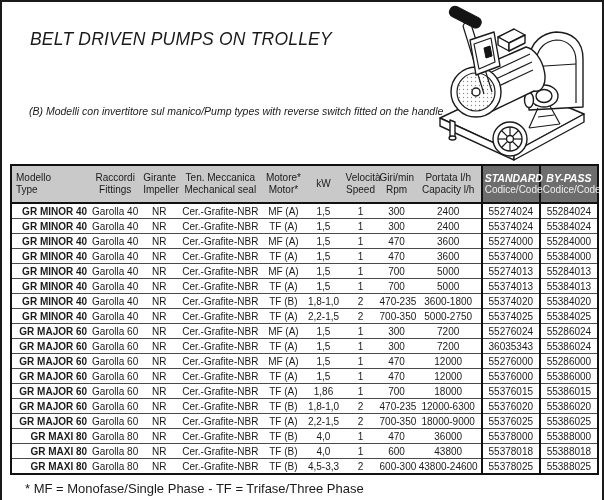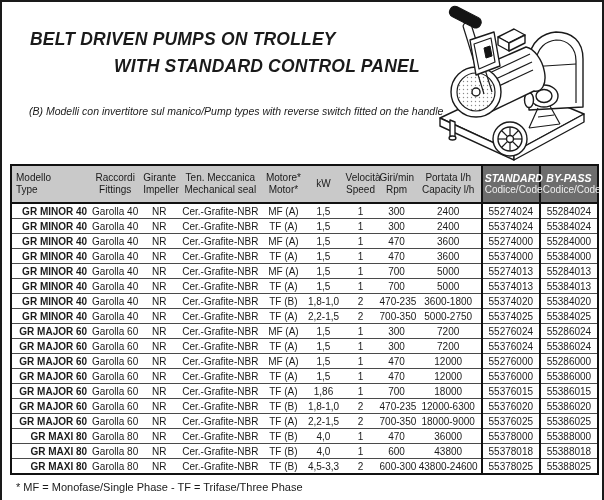--- a/index.html
+++ b/index.html
@@ -9,21 +9,21 @@
     box-sizing:border-box;
     background:#fff;
     border:2px solid #1a1a1a;
     border-bottom:none;
     font-family:"Liberation Sans", sans-serif;
     color:#1a1a1a;
     overflow:hidden;
   }
   .title-line1 {
     position:absolute; left:28px; top:27px;
-    font-size:17.5px; font-weight:bold; font-style:italic;
+    font-size:17.5px; font-weight:normal; font-style:italic;
     letter-spacing:.2px; white-space:nowrap;
   }
   .title-line2 {
     position:absolute; left:112px; top:54px;
     font-size:17.5px; font-weight:bold; font-style:italic;
     letter-spacing:.2px; white-space:nowrap;
   }
   .notes {
     position:absolute; left:27px; top:103px;
     font-size:10.5px; font-style:italic; line-height:13.5px;
@@ -62,34 +62,33 @@
     height:14px; line-height:13px;
     padding:0 2px;
     text-align:center;
     border-top:1px solid #4a4a4a;
     white-space:nowrap;
     overflow:hidden;
   }
   .pump-table td.col-model { text-align:right; font-weight:bold; padding-left:4px; }
   .pump-table td.col-code { border-left:2px solid #111;margin-top:28px; }
   .footnote {
-    position:absolute; left:14px; top:479px;
-    font-size:11px; white-space:nowrap;
+    position:absolute; left:23px; top:479px;
+    font-size:13px; white-space:nowrap;
   }
   svg .ln { fill:#fff; stroke:#1a1a1a; stroke-width:1.4; stroke-linejoin:round; }
   svg .ln2 { fill:none; stroke:#1a1a1a; stroke-width:1.2; stroke-linejoin:round; }
   svg .dark { fill:#141414; stroke:#141414; }
 </style>
 </head>
 <body>
 
 <div class="page">
 
   <div class="title-line1">BELT DRIVEN PUMPS ON TROLLEY</div>
-  <div class="title-line2">WITH STANDARD CONTROL PANEL</div>
 
   <div class="notes">
     <div>(B) Modelli con invertitore sul manico/Pump types with reverse switch fitted on the handle</div>
   </div>
 
   <div class="illustration">
     <svg viewBox="0 0 172 158" width="172" height="158">
       <defs>
         <pattern id="dots" width="4" height="4" patternUnits="userSpaceOnUse">
           <circle cx="1.5" cy="1.5" r="0.7" fill="#8a8a8a"></circle>
@@ -332,21 +331,21 @@
         <tr>
           <td class="col-model">GR MAJOR 60</td>
           <td>Garolla 60</td>
           <td>NR</td>
           <td>Cer.-Grafite-NBR</td>
           <td>TF (A)</td>
           <td>1,5</td>
           <td>1</td>
           <td>300</td>
           <td>7200</td>
-          <td class="col-code">55376024</td>
+          <td class="col-code">36035343</td>
           <td class="col-code">55386024</td>
         </tr>
         <tr>
           <td class="col-model">GR MAJOR 60</td>
           <td>Garolla 60</td>
           <td>NR</td>
           <td>Cer.-Grafite-NBR</td>
           <td>MF (A)</td>
           <td>1,5</td>
           <td>1</td>

